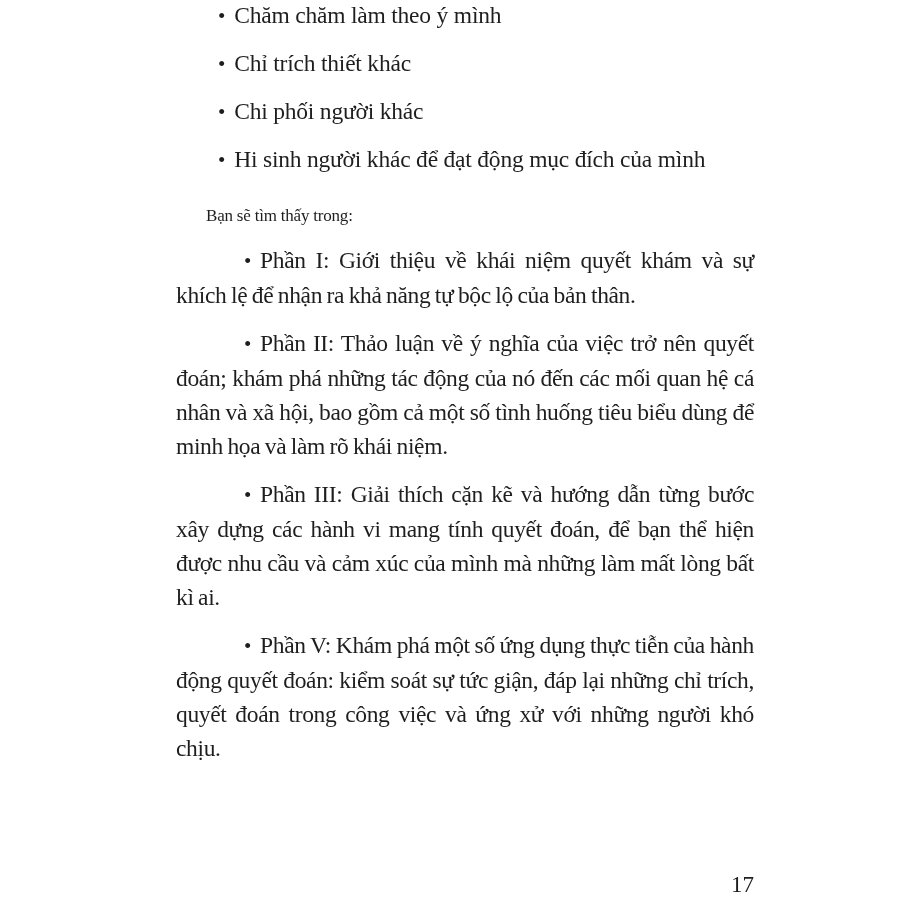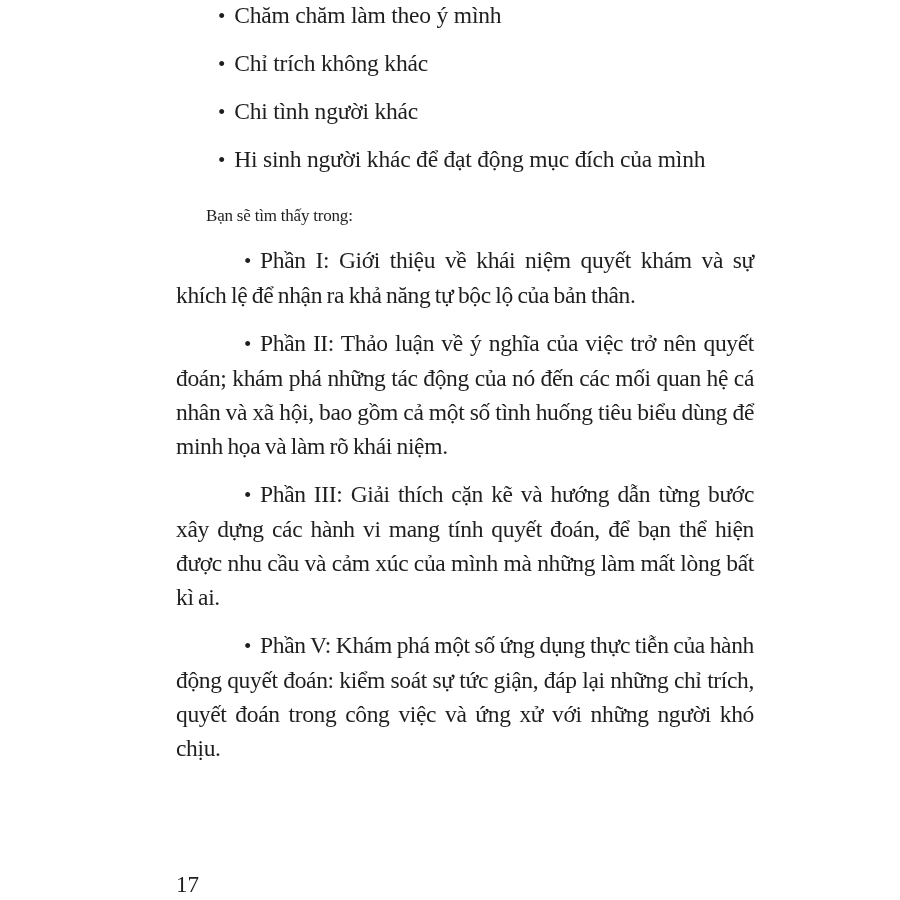--- a/index.html
+++ b/index.html
@@ -54,34 +54,34 @@
     text-align: justify;
     text-indent: 34px;
     letter-spacing: -0.35px;
     word-spacing: -1px;
   }
   .folio {
     position: absolute;
     top: 872px;
     left: 176px;
     width: 578px;
-    text-align: left;
+    text-align: right;
     font-size: 23px;
     line-height: 26px;
   }
 </style>
 </head>
 <body>
 
 <div class="page">
 
   <ul class="top-list">
       <li><span class="bullet">•</span><span>Chăm chăm làm theo ý mình</span></li>
-      <li><span class="bullet">•</span><span>Chỉ trích không khác</span></li>
-      <li><span class="bullet">•</span><span>Chi tình người khác</span></li>
+      <li><span class="bullet">•</span><span>Chỉ trích thiết khác</span></li>
+      <li><span class="bullet">•</span><span>Chi phối người khác</span></li>
       <li><span class="bullet">•</span><span>Hi sinh người khác để đạt động mục đích của mình</span></li>
     </ul>
 
   <p class="intro">Bạn sẽ tìm thấy trong:</p>
 
   <div class="paragraphs">
       <p><span class="bullet">•</span><span>Phần I: Giới thiệu về khái niệm quyết khám và sự khích lệ để nhận ra khả năng tự bộc lộ của bản thân.</span></p>
       <p><span class="bullet">•</span><span>Phần II: Thảo luận về ý nghĩa của việc trở nên quyết đoán; khám phá những tác động của nó đến các mối quan hệ cá nhân và xã hội, bao gồm cả một số tình huống tiêu biểu dùng để minh họa và làm rõ khái niệm.</span></p>
       <p><span class="bullet">•</span><span>Phần III: Giải thích cặn kẽ và hướng dẫn từng bước xây dựng các hành vi mang tính quyết đoán, để bạn thể hiện được nhu cầu và cảm xúc của mình mà những làm mất lòng bất kì ai.</span></p>
       <p><span class="bullet">•</span><span>Phần V: Khám phá một số ứng dụng thực tiễn của hành động quyết đoán: kiểm soát sự tức giận, đáp lại những chỉ trích, quyết đoán trong công việc và ứng xử với những người khó chịu.</span></p>

